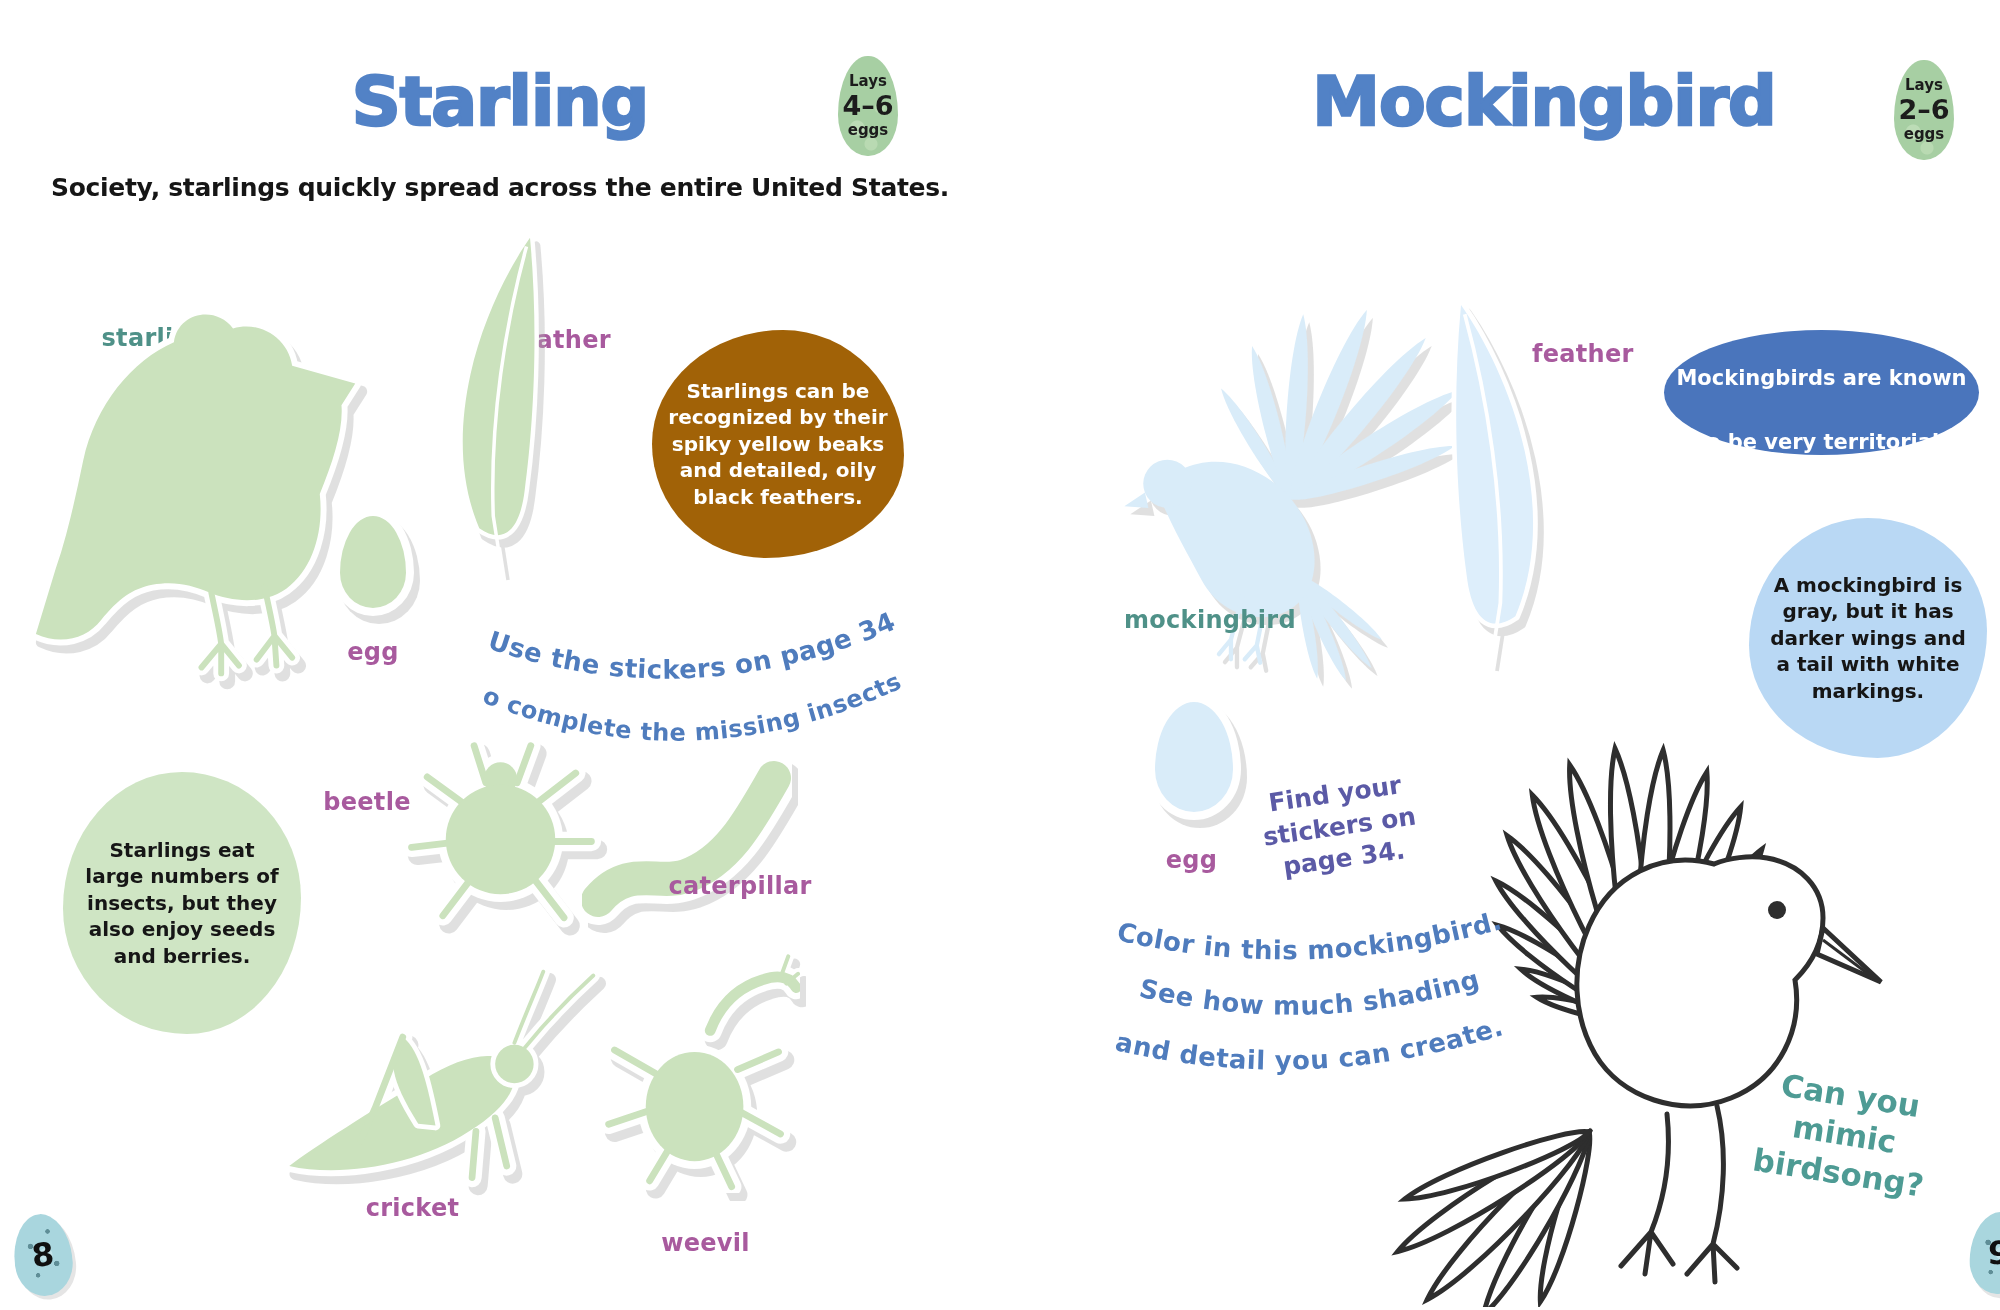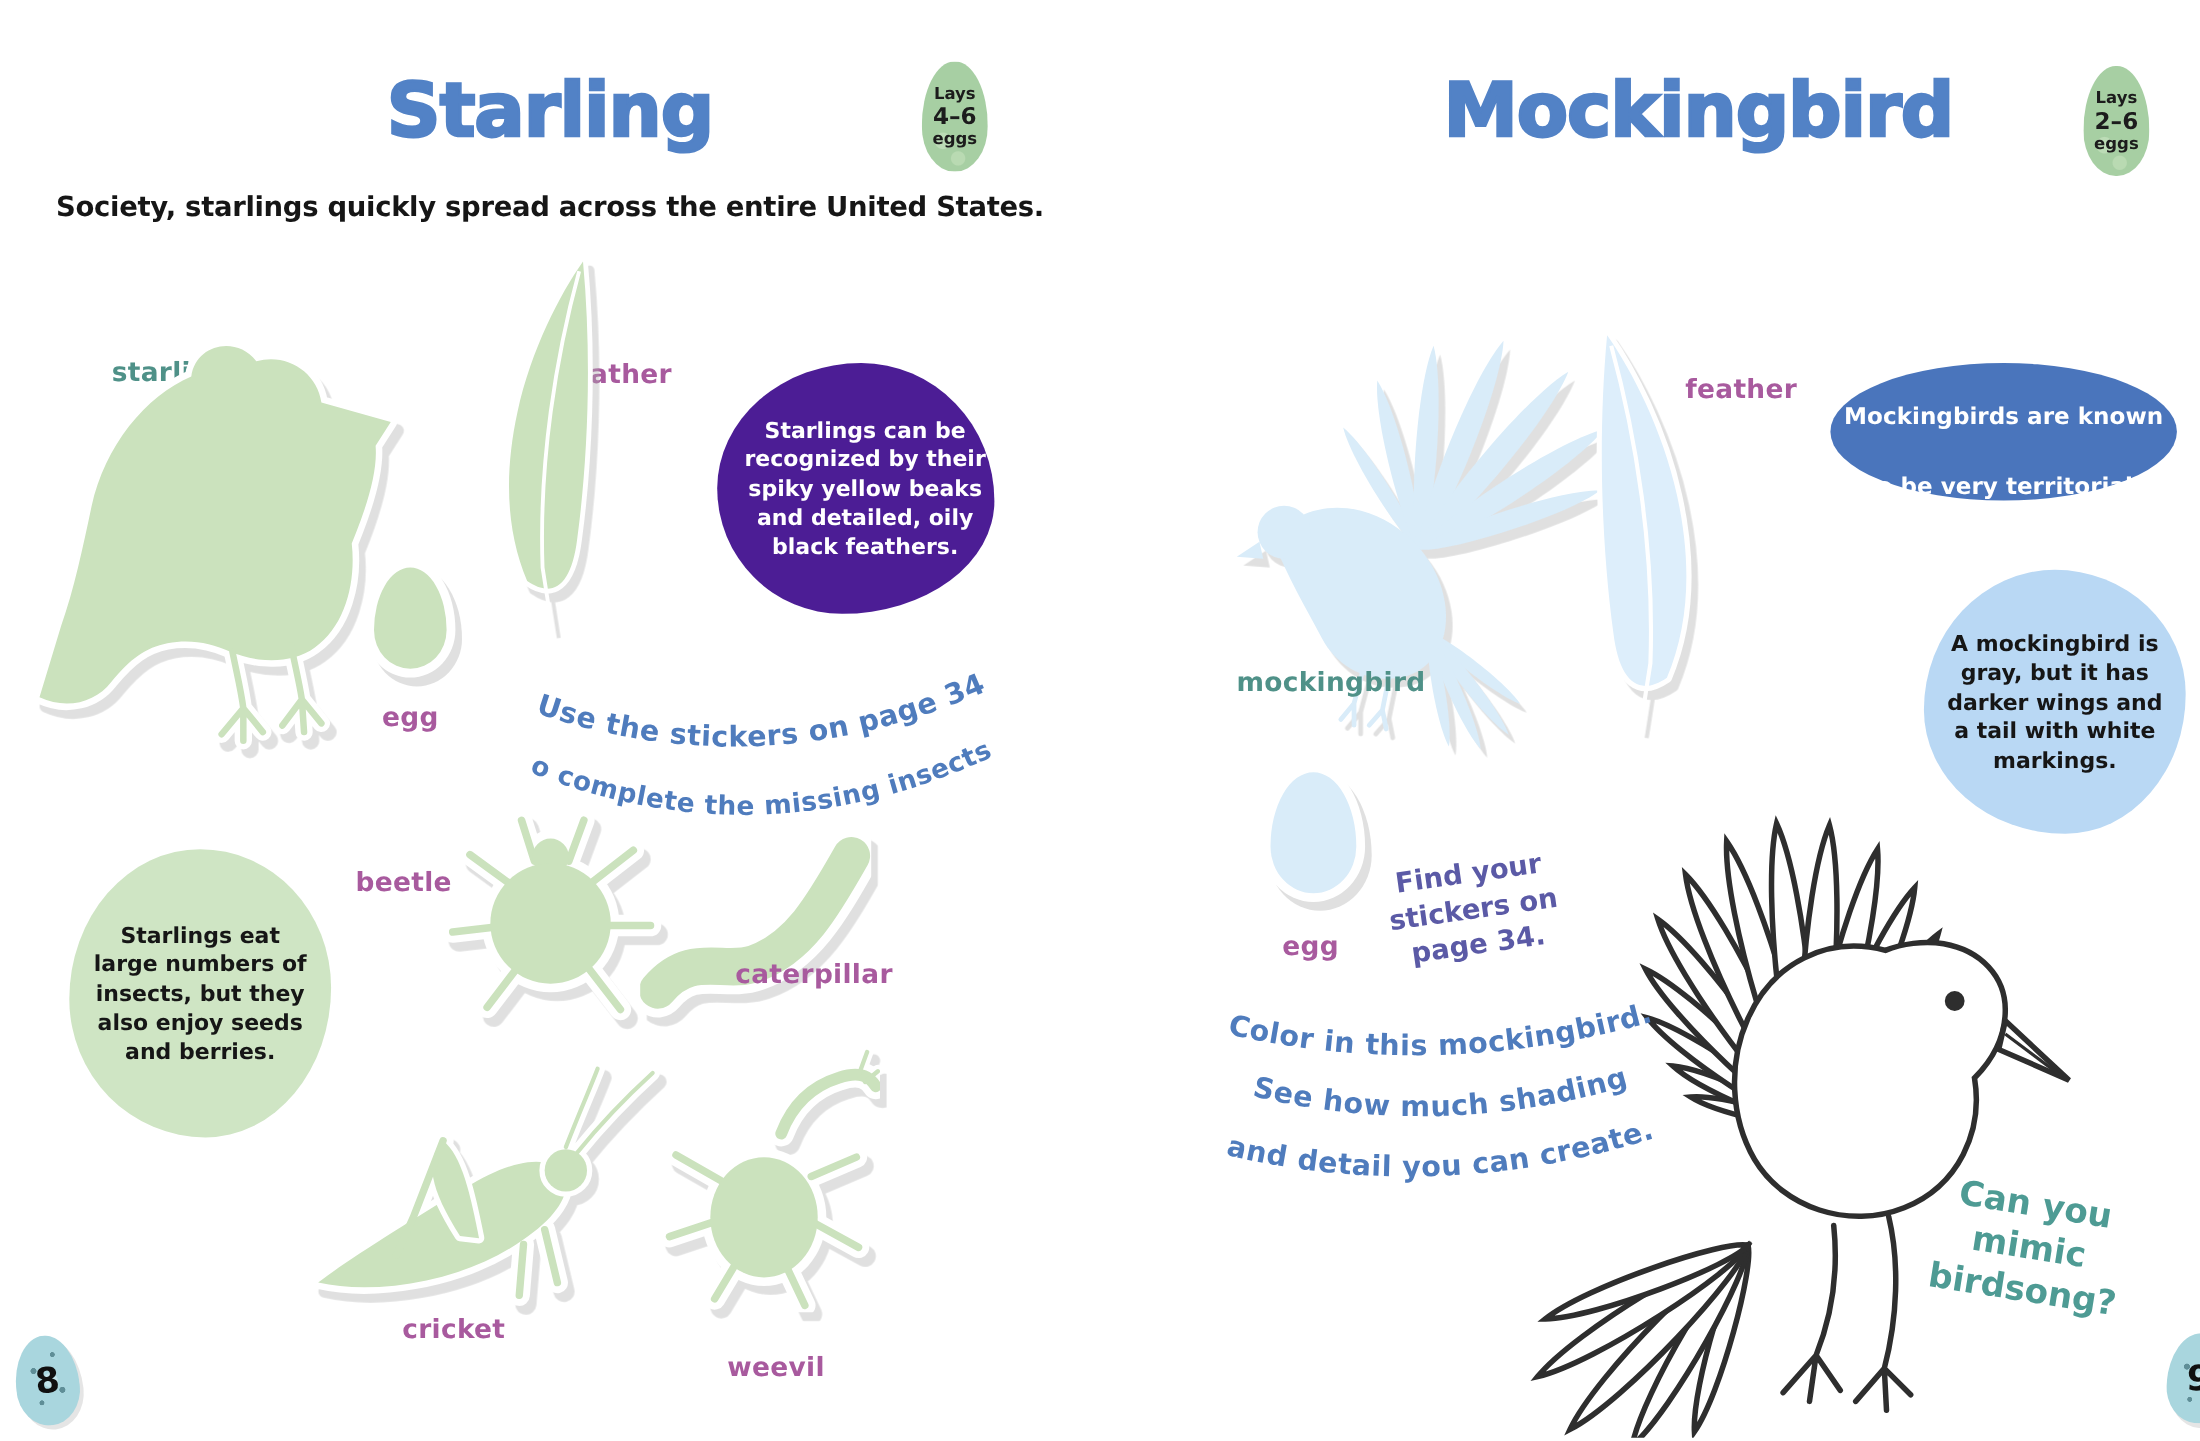--- a/index.html
+++ b/index.html
@@ -10,30 +10,30 @@
   .page-title{font-size:68px;font-weight:bold;letter-spacing:-1px;color:#5282c6;
               -webkit-text-stroke:2.5px #5282c6;text-align:center;}
   .intro{font-size:25px;font-weight:bold;color:#161616;text-align:center;line-height:1.6;letter-spacing:-0.3px;}
   
   .egg-badge{width:60px;height:100px;border-radius:50% 50% 50% 50%/60% 60% 42% 42%;
      background:radial-gradient(circle at 32% 72%,#bcdcb6 7px,transparent 8px),
                 radial-gradient(circle at 70% 52%,#b5d8ae 5px,transparent 6px),
                 radial-gradient(circle at 55% 88%,#b9dab2 6px,transparent 7px),#a7cfa3;
      display:flex;flex-direction:column;justify-content:center;align-items:center;color:#1c1c1c;}
   .egg-badge .s1{font-size:15px;font-weight:bold;line-height:1.15;}
-  .egg-badge .s2{font-size:21px;font-weight:bold;line-height:1.15;}
+  .egg-badge .s2{font-size:27px;font-weight:bold;line-height:1.15;}
   .egg-badge .s3{font-size:15px;font-weight:bold;line-height:1.15;}
   
   .lbl{font-size:24px;font-weight:bold;text-align:center;letter-spacing:.3px;}
   .lbl.teal{color:#4f9188;}
   .lbl.mauve{color:#a85a9e;}
   
   .bubble{display:flex;align-items:center;justify-content:center;text-align:center;}
   .bubble .inner{font-size:20px;line-height:1.33;font-weight:bold;}
-  .bubble.teal{background:#4c1d95;color:#fff;border-radius:52% 48% 55% 45%/50% 55% 45% 50%;justify-content:flex-end;}
+  .bubble.teal{background:#a16207;color:#fff;border-radius:52% 48% 55% 45%/50% 55% 45% 50%;}
   .bubble.green{background:#cfe5c4;color:#161616;border-radius:50% 50% 48% 52%/52% 48% 52% 48%;}
   .bubble.blue{background:#b9d8f4;color:#161616;border-radius:50% 50% 46% 54%/53% 47% 53% 47%;}
   .oval{background:#4a75bc;color:#fff;border-radius:50%;display:flex;flex-direction:column;
         justify-content:center;align-items:center;text-align:center;}
   .oval span{display:block;font-size:21px;font-weight:bold;line-height:1.35;margin-top:35px;}
   
   .hand-purple{color:#5b5aa6;font-size:25px;font-weight:bold;text-align:center;line-height:1.3;transform:rotate(-8deg);}
   .hand-teal{color:#4e9b94;font-size:31px;font-weight:bold;text-align:center;line-height:1.25;transform:rotate(9deg);}
   .arc-text{font-weight:bold;fill:#4f7cbd;letter-spacing:.5px;}
   

